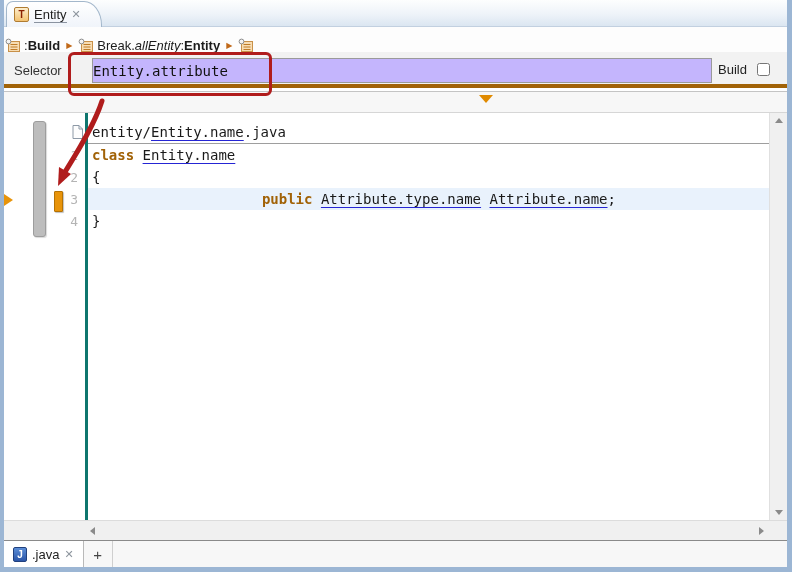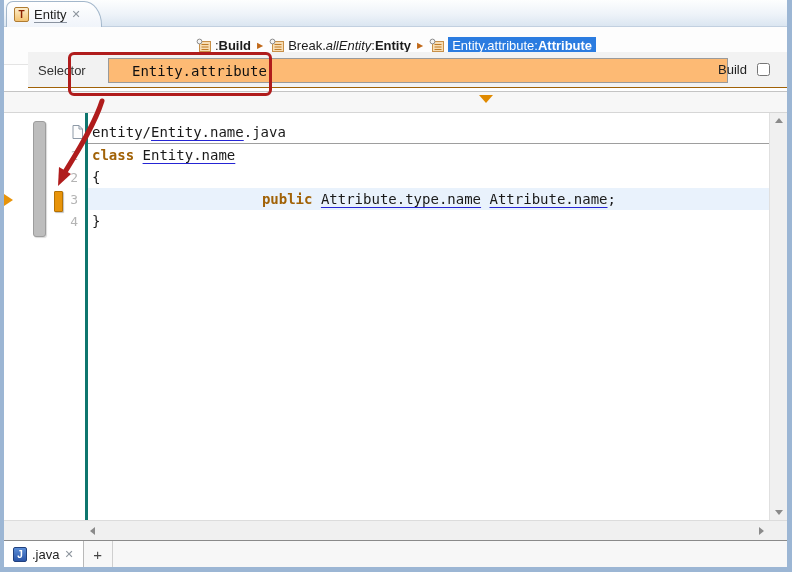--- a/index.html
+++ b/index.html
@@ -13,32 +13,32 @@
   .etab{position:absolute;left:2px;top:1px;height:26px;display:inline-flex;align-items:center;gap:5px;
         padding:0 20px 0 7px;background:linear-gradient(180deg,#ffffff,#f0f4fa);
         border:1px solid #a3b7cb;border-bottom:none;border-radius:7px 18px 0 0 / 7px 24px 0 0;box-sizing:border-box;}
   .t-icon{width:15px;height:15px;border:1px solid #b07c32;border-radius:2px;box-sizing:border-box;
           background:linear-gradient(180deg,#fdeecd,#f3c271);display:flex;align-items:center;justify-content:center;
           font-size:10px;font-weight:bold;color:#8a1f00;}
   .etab-label{font-size:13px;color:#222;border-bottom:1px solid #8a93a0;padding-bottom:0px;line-height:15px;}
   .close-x{font-size:11px;color:#8d959e;line-height:11px;cursor:pointer;}
   
   .crumb-bar{position:absolute;left:0;right:0;top:27px;height:38px;background:#fdfdfd;
-             display:flex;align-items:center;padding-left:1px;box-sizing:border-box;border-bottom:1px solid #e4e4e4;justify-content:center;}
+             display:flex;align-items:center;padding-left:1px;box-sizing:border-box;border-bottom:1px solid #e4e4e4;}
   .crumb-item{display:inline-flex;align-items:center;gap:3px;font-size:13px;color:#1c1c1c;}
   .crumb-arrow{font-size:8px;color:#c06818;margin:0 6px;}
   .b{font-weight:bold;}
   .i{font-style:italic;}
   .crumb-sel{background:#2b7ce0;color:#fff;padding:1px 4px 2px 4px;}
   
   .selector-bar{position:absolute;left:0;right:0;top:52px;height:36px;background:#f2f2f2;
-                border-bottom:1px solid #a16207;box-sizing:border-box;margin-left:24px;}
+                border-bottom:4px solid #a16207;box-sizing:border-box;}
   .selector-label{position:absolute;left:10px;top:11px;font-size:13px;color:#333;}
-  .selector-input{position:absolute;left:80px;top:6px;width:620px;height:25px;box-sizing:border-box;
-                  border:1px solid #9a9a9a;background:#fdba74;padding:2px 23px;
+  .selector-input{position:absolute;left:88px;top:6px;width:620px;height:25px;box-sizing:border-box;
+                  border:1px solid #9a9a9a;background:#c4b5fd;padding:2px 0;
                   font-family:"DejaVu Sans Mono","Liberation Mono",monospace;font-size:14px;color:#111;
                   text-decoration:underline;text-decoration-color:#2525d4;text-underline-offset:3px;}
   .break-label{position:absolute;right:40px;top:10px;font-size:13px;color:#222;}
   .break-check{position:absolute;right:17px;top:11px;width:13px;height:13px;margin:0;}
   .double-line{position:absolute;left:0;right:0;top:88px;height:4px;background:#ffffff;
                border-bottom:1px solid #c4c4c4;box-sizing:border-box;}
   .gap-strip{position:absolute;left:0;right:0;top:92px;height:20px;background:#f7f7f7;}
   .sash-tri{position:absolute;left:475px;top:3px;width:0;height:0;
             border-left:7px solid transparent;border-right:7px solid transparent;border-top:8px solid #e08a00;}
   
@@ -127,21 +127,20 @@
     </span>
     <span class="crumb-arrow">▶</span>
     <span class="crumb-item">
       <svg width="16" height="16" viewBox="0 0 16 16">
         <rect x="3.5" y="3.5" width="11" height="10" fill="#f7ddb4" stroke="#c89048"></rect>
         <line x1="5.5" y1="6.5" x2="12.5" y2="6.5" stroke="#c07c28"></line>
         <line x1="5.5" y1="9" x2="12.5" y2="9" stroke="#c07c28"></line>
         <line x1="5.5" y1="11.5" x2="12.5" y2="11.5" stroke="#c07c28"></line>
         <circle cx="3.5" cy="3.5" r="2.4" fill="#f4f4f4" stroke="#8c8c8c"></circle>
       </svg>
-      <span class="crumb-sel"><span>Entity.attribute:</span><span class="b">Attribute</span></span>
     </span>
   </div>
 
   <div class="selector-bar">
     <span class="selector-label">Selector</span>
     <input class="selector-input" type="text" value="Entity.attribute" style="">
     <span class="break-label">Build</span>
     <input class="break-check" type="checkbox" style="">
   </div>
   <div class="double-line"></div>

